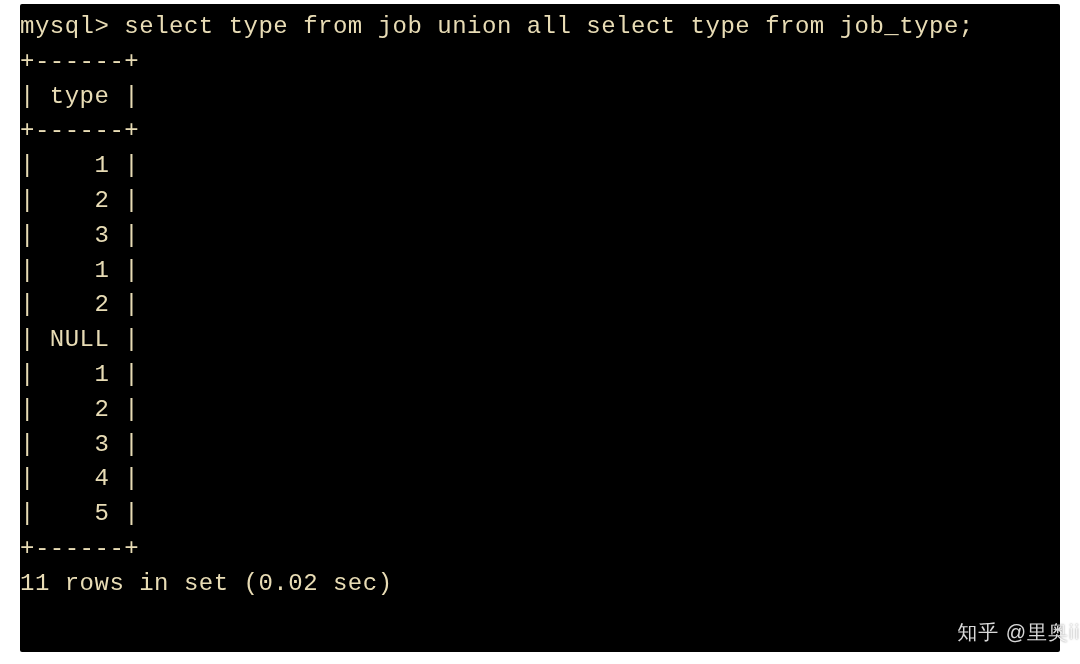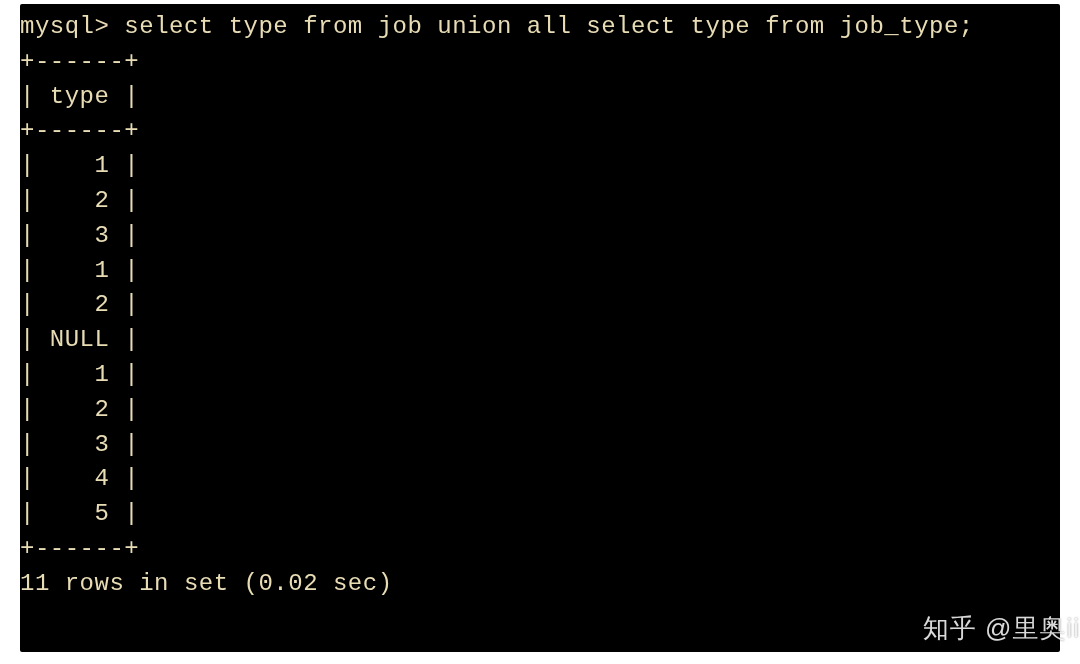--- a/index.html
+++ b/index.html
@@ -26,21 +26,21 @@
     height: 648px;
     box-sizing: border-box;
     overflow: hidden;
   }
   .watermark {
     position: absolute;
     right: 0;
     bottom: 18px;
     color: rgba(255,255,255,0.85);
     font-family: "PingFang SC", "Microsoft YaHei", sans-serif;
-    font-size: 26px;
+    font-size: 20px;
     font-weight: 400;
     letter-spacing: 1px;
     text-shadow: 0 0 2px rgba(0,0,0,0.5);
   }
 </style>
 </head>
 <body>
 
 <div class="terminal"><span>mysql&gt; </span><span>select type from job union all select type from job_type;</span>
 <span>+------+</span>

